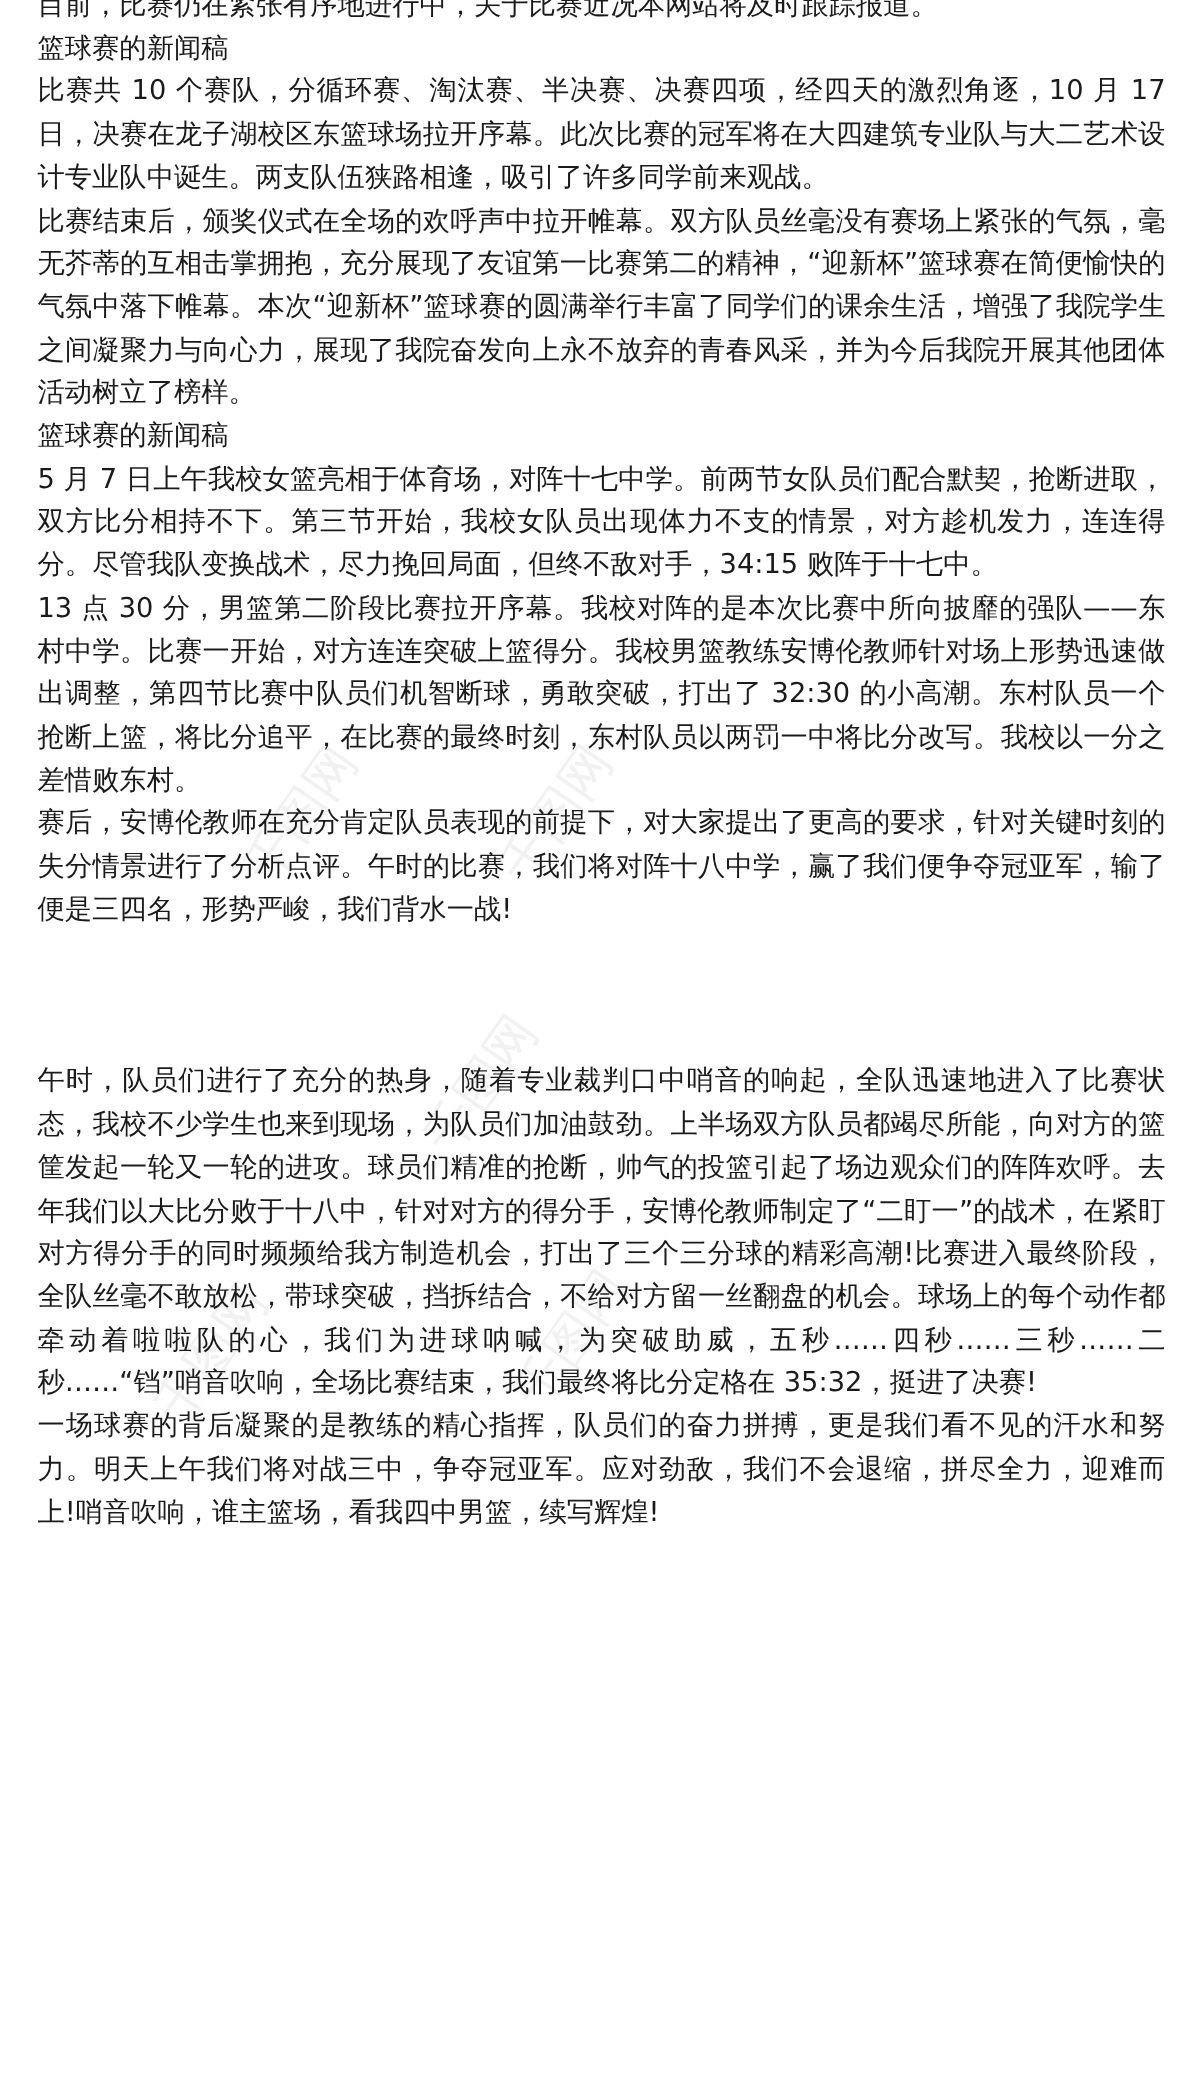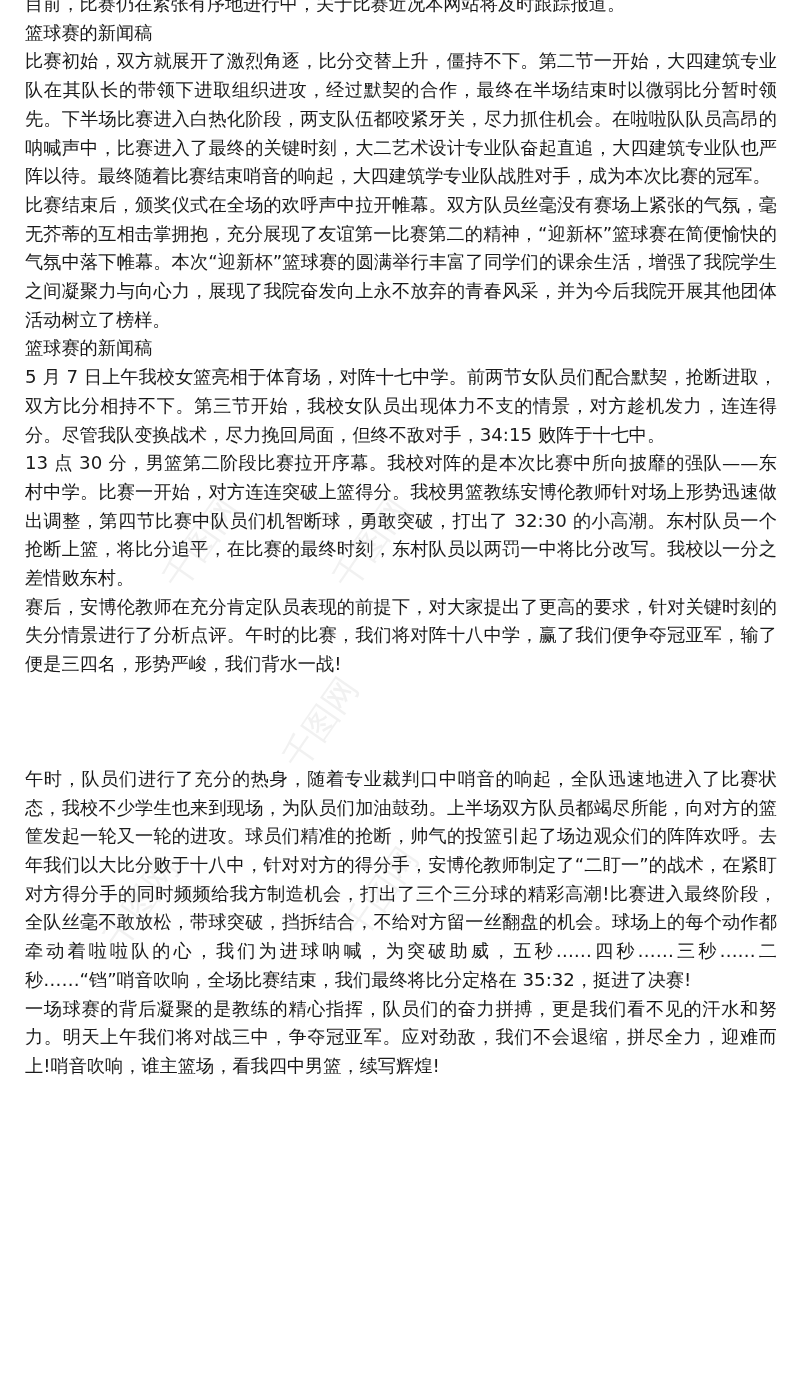--- a/index.html
+++ b/index.html
@@ -16,21 +16,21 @@
 
 <div class="wm" style="left:150px;top:520px;">千图网</div>
 <div class="wm" style="left:320px;top:520px;">千图网</div>
 <div class="wm" style="left:270px;top:700px;">千图网</div>
 <div class="wm" style="left:90px;top:880px;">千图网</div>
 <div class="wm" style="left:330px;top:870px;">千图网</div>
 
 <div class="page">
   <p class="p">目前，比赛仍在紧张有序地进行中，关于比赛近况本网站将及时跟踪报道。</p>
   <p class="p">篮球赛的新闻稿</p>
-  <p class="p">比赛初始，双方就展开了激烈角逐，比分交替上升，僵持不下。第二节一开始，大四建筑专业队在其队长的带领下进取组织进攻，经过默契的合作，最终在半场结束时以微弱比分暂时领先。下半场比赛进入白热化阶段，两支队伍都咬紧牙关，尽力抓住机会。在啦啦队队员高昂的呐喊声中，比赛进入了最终的关键时刻，大二艺术设计专业队奋起直追，大四建筑专业队也严阵以待。最终随着比赛结束哨音的响起，大四建筑学专业队战胜对手，成为本次比赛的冠军。</p>
+  <p class="p">比赛共 10 个赛队，分循环赛、淘汰赛、半决赛、决赛四项，经四天的激烈角逐，10 月 17 日，决赛在龙子湖校区东篮球场拉开序幕。此次比赛的冠军将在大四建筑专业队与大二艺术设计专业队中诞生。两支队伍狭路相逢，吸引了许多同学前来观战。</p>
   <p class="p">比赛结束后，颁奖仪式在全场的欢呼声中拉开帷幕。双方队员丝毫没有赛场上紧张的气氛，毫无芥蒂的互相击掌拥抱，充分展现了友谊第一比赛第二的精神，“迎新杯”篮球赛在简便愉快的气氛中落下帷幕。本次“迎新杯”篮球赛的圆满举行丰富了同学们的课余生活，增强了我院学生之间凝聚力与向心力，展现了我院奋发向上永不放弃的青春风采，并为今后我院开展其他团体活动树立了榜样。</p>
 
   <p class="p">篮球赛的新闻稿</p>
   <p class="p">5 月 7 日上午我校女篮亮相于体育场，对阵十七中学。前两节女队员们配合默契，抢断进取，双方比分相持不下。第三节开始，我校女队员出现体力不支的情景，对方趁机发力，连连得分。尽管我队变换战术，尽力挽回局面，但终不敌对手，34:15 败阵于十七中。</p>
   <p class="p">13 点 30 分，男篮第二阶段比赛拉开序幕。我校对阵的是本次比赛中所向披靡的强队——东村中学。比赛一开始，对方连连突破上篮得分。我校男篮教练安博伦教师针对场上形势迅速做出调整，第四节比赛中队员们机智断球，勇敢突破，打出了 32:30 的小高潮。东村队员一个抢断上篮，将比分追平，在比赛的最终时刻，东村队员以两罚一中将比分改写。我校以一分之差惜败东村。</p>
   <p class="p">赛后，安博伦教师在充分肯定队员表现的前提下，对大家提出了更高的要求，针对关键时刻的失分情景进行了分析点评。午时的比赛，我们将对阵十八中学，赢了我们便争夺冠亚军，输了便是三四名，形势严峻，我们背水一战!</p>
 
   <div class="gap"></div>
 
   <p class="p">午时，队员们进行了充分的热身，随着专业裁判口中哨音的响起，全队迅速地进入了比赛状态，我校不少学生也来到现场，为队员们加油鼓劲。上半场双方队员都竭尽所能，向对方的篮筐发起一轮又一轮的进攻。球员们精准的抢断，帅气的投篮引起了场边观众们的阵阵欢呼。去年我们以大比分败于十八中，针对对方的得分手，安博伦教师制定了“二盯一”的战术，在紧盯对方得分手的同时频频给我方制造机会，打出了三个三分球的精彩高潮!比赛进入最终阶段，全队丝毫不敢放松，带球突破，挡拆结合，不给对方留一丝翻盘的机会。球场上的每个动作都牵动着啦啦队的心，我们为进球呐喊，为突破助威，五秒……四秒……三秒……二秒……“铛”哨音吹响，全场比赛结束，我们最终将比分定格在 35:32，挺进了决赛!</p>

